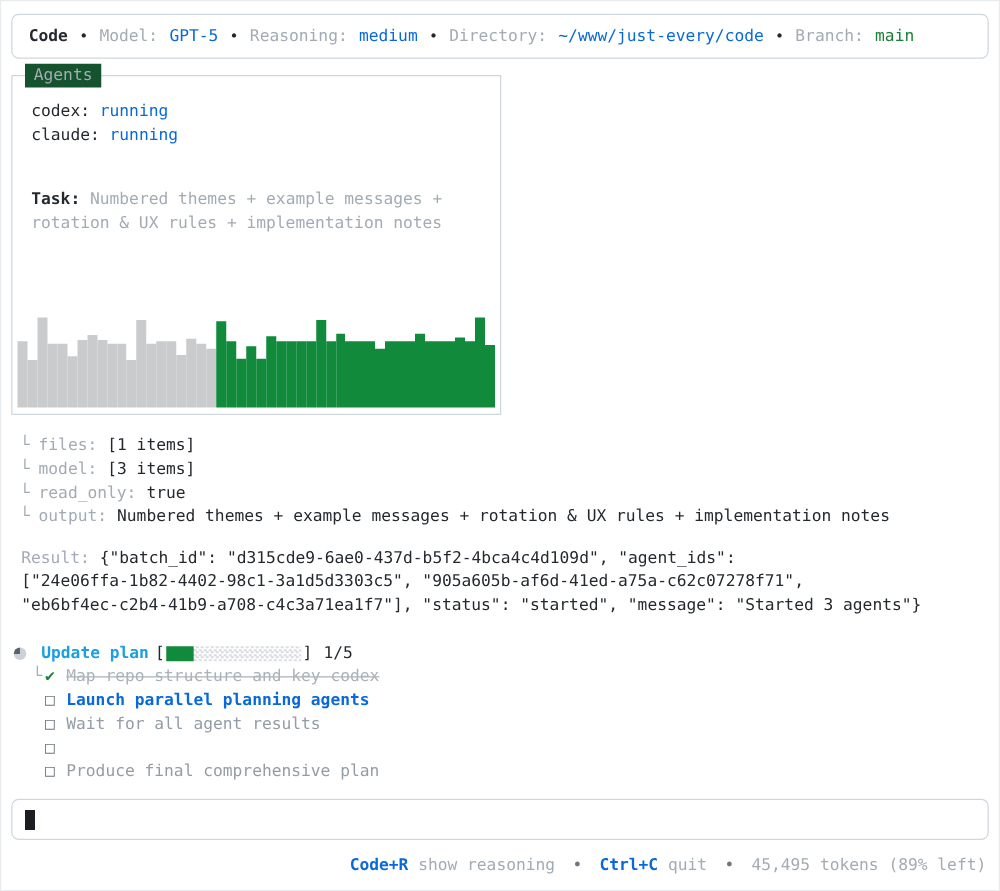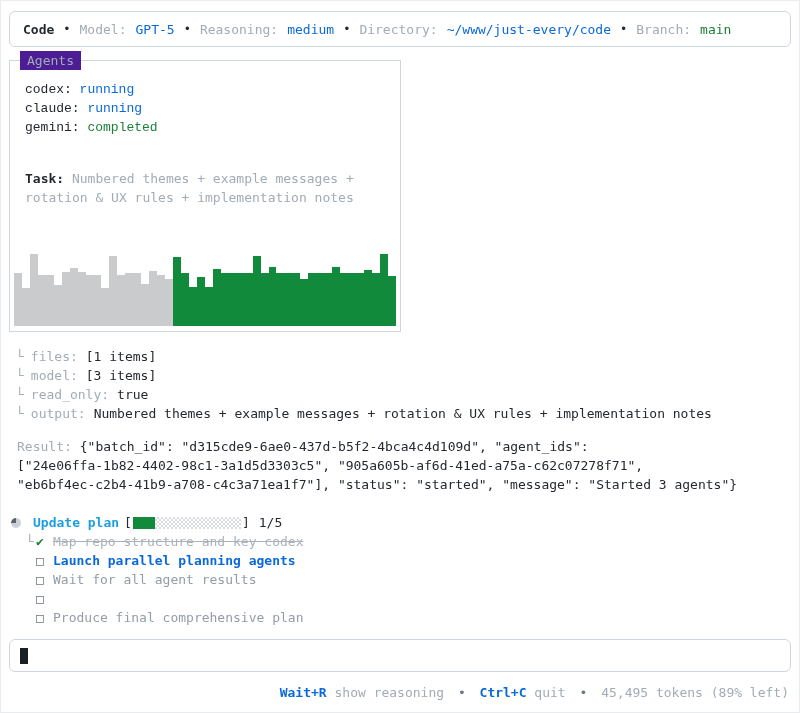--- a/index.html
+++ b/index.html
@@ -22,26 +22,26 @@
     padding:0 13px;white-space:nowrap;background:#fff;
   }
   .topbar .sep{color:var(--dark);font-size:12px;}
 
   
   .agents{
     position:relative;margin:13px 0 0 8px;width:390px;height:270px;
     border:1px solid var(--border);background:#fff;
   }
   .agents .legend{
-    position:absolute;top:-10px;left:10px;background:#4c1d95;
+    position:absolute;top:-10px;left:10px;background:#14532d;
     padding:0 7px;color:var(--gray);
   }
   .row{padding-left:15px;}
   .status-row{margin-top:26px;}
-  .agent-rows{margin-top:19px;font-family:Liberation Mono, monospace;}
+  .agent-rows{margin-top:19px;}
   .task{margin-top:32px;padding:0 12px 0 15px;color:var(--gray);}
   .chart{
     position:absolute;left:4px;right:4px;bottom:5px;height:73px;
     display:flex;align-items:flex-end;
   }
   .chart .bar{flex:1 1 0;}
 
   
   .args{margin:15px 0 0 15px;}
   .args .line{height:19px;}
@@ -111,21 +111,20 @@
   <span class="sep">•</span>
   <span class="gray">Branch:</span>
   <span class="green">main</span>
 </header>
 
 <section class="agents">
   <div class="legend">Agents</div>
   <div class="agent-rows">
       <div class="row"><span class="dark">codex: </span><span class="blue">running</span></div>
       <div class="row"><span class="dark">claude: </span><span class="blue">running</span></div>
-      <div class="row"><span class="dark">gemini: </span><span class="green">completed</span></div>
     </div>
   <div class="task">
     <span class="dark bold">Task:</span>
     <span>Numbered themes + example messages + rotation &amp; UX rules + implementation notes</span>
   </div>
   <div class="chart">
       <div class="bar" style="height: 72%; background: rgb(201, 203, 205);"></div>
       <div class="bar" style="height: 52%; background: rgb(201, 203, 205);"></div>
       <div class="bar" style="height: 98%; background: rgb(201, 203, 205);"></div>
       <div class="bar" style="height: 70%; background: rgb(201, 203, 205);"></div>
@@ -227,20 +226,20 @@
         <span class="ptext pending">Produce final comprehensive plan</span>
       </div>
     </div>
 </section>
 
 <div class="inputbox">
   <span class="cursor"></span><span></span>
 </div>
 
 <footer class="footer">
-  <span class="key">Wait+R</span>
+  <span class="key">Code+R</span>
   <span>show reasoning</span>
   <span class="sep">•</span>
   <span class="key">Ctrl+C</span>
   <span>quit</span>
   <span class="sep">•</span>
   <span>45,495 tokens (89% left)</span>
 </footer>
 
 </body></html>

